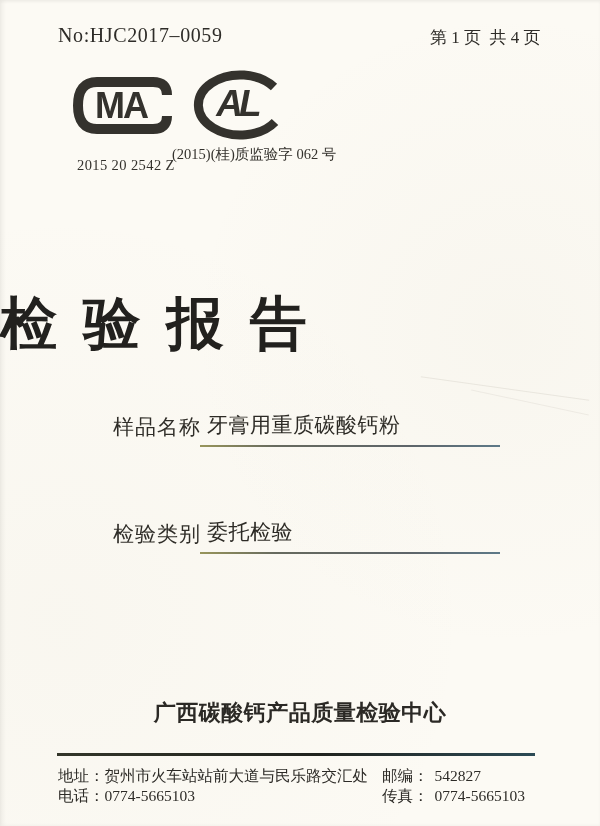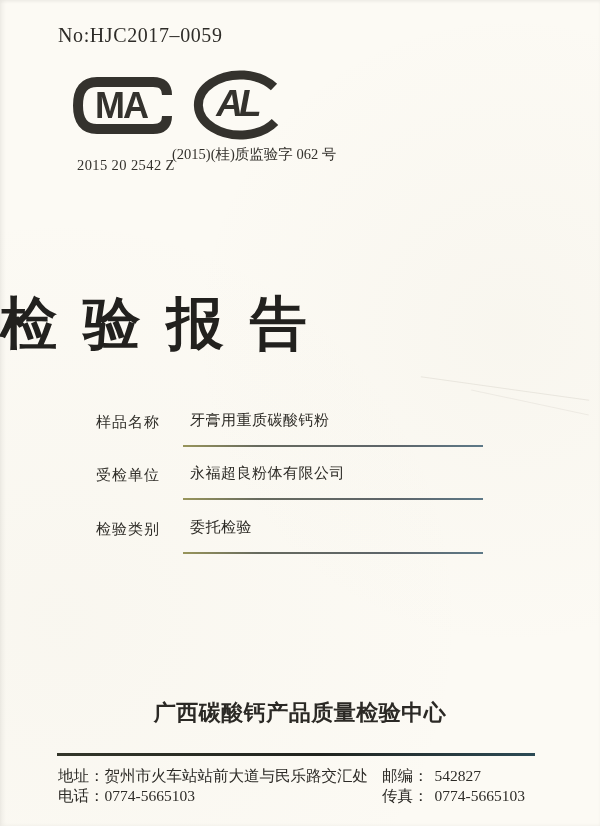--- a/index.html
+++ b/index.html
@@ -70,24 +70,24 @@
     width: 600px;
     text-align: left;
     font-size: 57px;
     font-weight: 700;
     letter-spacing: 6px;
     color: #22211e;
     white-space: pre;
   }
   .field-row {
     position: absolute;
-    left: 96px;
+    left: 113px;
     width: 390px;
     height: 42px;
-    font-size: 15px;
+    font-size: 21px;
   }
   .field-row-1 { top: 405px; }
   .field-row-2 { top: 458px; }
   .field-row-3 { top: 512px; }
   .field-label {
     position: absolute;
     left: 0; top: 8px;
     letter-spacing: 1px;
     color: #302e29;
   }
@@ -132,20 +132,21 @@
 </head>
 <body>
 
 <div class="page">
 
   <div class="crease"></div>
   <div class="crease-2"></div>
 
   <div class="report-no">No:HJC2017–0059</div>
 
+  <div class="page-indicator">第 1 页  共 4 页</div>
 
   <svg class="cma-logo" width="102" height="67" viewBox="0 0 102 67">
     <path d="M 97 23 Q 97 10 83 10 L 27 10 Q 8 10 8 33.5 Q 8 57 27 57 L 83 57 Q 97 57 97 44" fill="none" stroke="#34322d" stroke-width="10" stroke-linecap="butt"></path>
     <text x="51" y="46" text-anchor="middle" font-family="Liberation Sans, sans-serif" font-size="36" font-weight="900" letter-spacing="-2" fill="#34322d">MA</text>
   </svg>
 
   <svg class="cal-logo" width="100" height="75" viewBox="0 0 100 75">
     <path d="M 88 21 A 42 30 0 1 0 89 56" fill="none" stroke="#34322d" stroke-width="9" stroke-linecap="butt"></path>
     <text x="51" y="50" text-anchor="middle" font-family="Liberation Sans, sans-serif" font-size="37" font-weight="900" font-style="italic" letter-spacing="-4" fill="#34322d">AL</text>
   </svg>
@@ -156,25 +157,20 @@
   </div>
 
   <div class="report-title">检 验 报 告</div>
 
   <div class="field-row field-row-1">
     <span class="field-label">样品名称</span>
     <span class="field-value">牙膏用重质碳酸钙粉</span>
     <span class="field-underline"></span>
   </div>
 
-  <div class="field-row field-row-2">
-    <span class="field-label">受检单位</span>
-    <span class="field-value">永福超良粉体有限公司</span>
-    <span class="field-underline"></span>
-  </div>
 
   <div class="field-row field-row-3">
     <span class="field-label">检验类别</span>
     <span class="field-value">委托检验</span>
     <span class="field-underline"></span>
   </div>
 
   <div class="organization">广西碳酸钙产品质量检验中心</div>
 
   <div class="footer-divider"></div>

